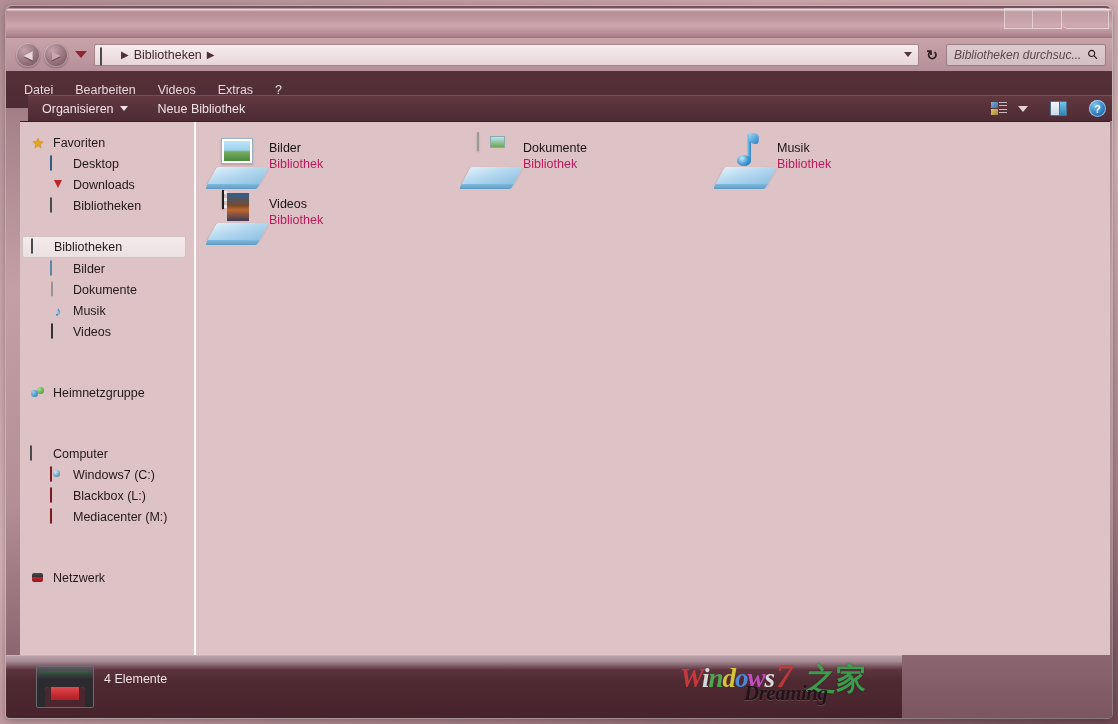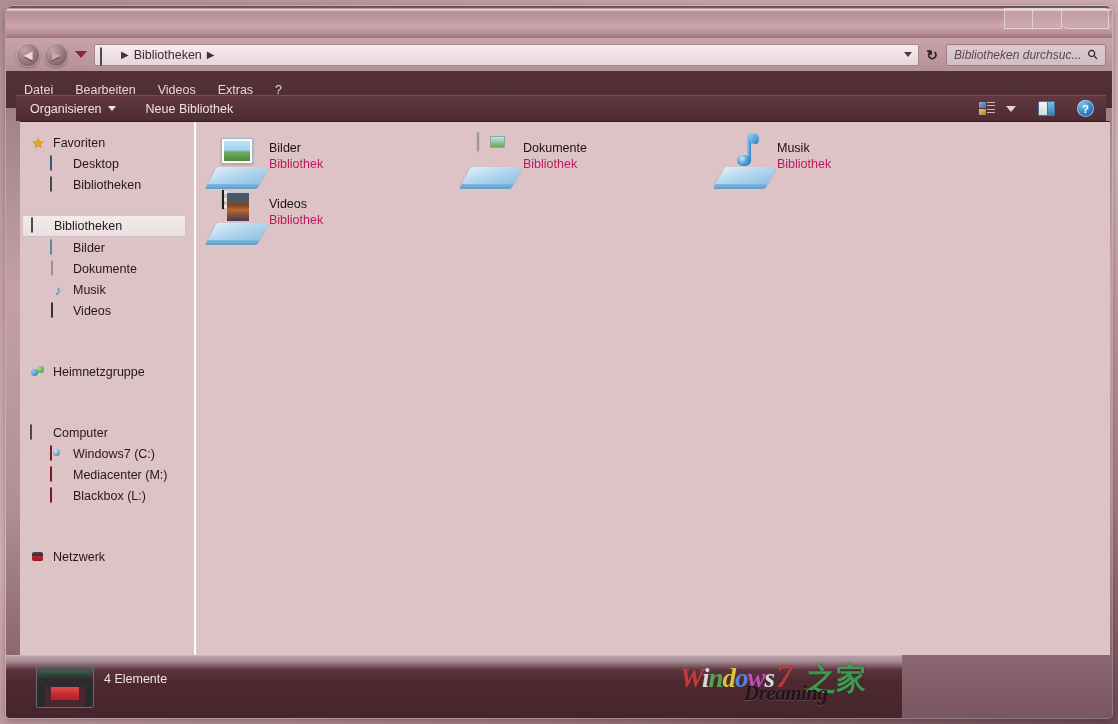--- a/index.html
+++ b/index.html
@@ -104,21 +104,21 @@
   
   #menubar {
     position:absolute; left:0; top:65px; width:1106px; height:37px;
     background: linear-gradient(180deg,#553039 0%, #4e2c35 100%);
     display:flex; align-items:center; padding-left:18px; box-sizing:border-box;text-align:right;
   }
   .menu-item { color:#e9d7db; font-size:12.5px; margin-right:22px; }
 
   
   #toolbar {
-    position:absolute; left:10px; top:89px; width:1090px; height:26px;
+    position:absolute; left:22px; top:89px; width:1090px; height:26px;
     background: linear-gradient(180deg,#623740 0%, #57313a 50%, #4e2b34 100%);
     border-top:1px solid #7a4a55;
     display:flex; align-items:center; box-sizing:border-box;
   }
   .tb-item { color:#f0e2e6; font-size:12.5px; display:flex; align-items:center; }
   #tb-organisieren { margin-left:14px; }
   #tb-caret { width:0;height:0;border-left:4px solid transparent;border-right:4px solid transparent;border-top:5px solid #f0e2e6; margin-left:6px;}
   #tb-neue { margin-left:30px; }
   #tb-right { margin-left:auto; display:flex; align-items:center; margin-right:12px; gap:0; }
   #view-icon {
@@ -440,20 +440,24 @@
 
       <div class="nav-row lvl0">
         <span class="nav-ico ic-star">★</span>
         <span>Favoriten</span>
       </div>
       <div class="nav-row lvl1">
         <span class="nav-ico"><span class="ic-desktop"></span></span>
         <span>Desktop</span>
       </div>
       <div class="nav-row lvl1">
+        <span class="nav-ico"><span class="ic-downloads"></span></span>
+        <span>Downloads</span>
+      </div>
+      <div class="nav-row lvl1">
         <span class="nav-ico"><span class="ic-lib"></span></span>
         <span>Bibliotheken</span>
       </div>
 
       <div class="nav-gap"></div>
 
       <div class="nav-row lvl0 selected">
         <span class="nav-ico"><span class="ic-lib"></span></span>
         <span>Bibliotheken</span>
       </div>
@@ -488,25 +492,25 @@
       <div class="nav-row lvl0">
         <span class="nav-ico"><span class="ic-computer"></span></span>
         <span>Computer</span>
       </div>
       <div class="nav-row lvl1">
         <span class="nav-ico"><span class="ic-drive sys"></span></span>
         <span>Windows7 (C:)</span>
       </div>
       <div class="nav-row lvl1">
         <span class="nav-ico"><span class="ic-drive"></span></span>
+        <span>Blackbox (L:)</span>
+      </div>
+      <div class="nav-row lvl1">
+        <span class="nav-ico"><span class="ic-drive"></span></span>
         <span>Mediacenter (M:)</span>
-      </div>
-      <div class="nav-row lvl1">
-        <span class="nav-ico"><span class="ic-drive"></span></span>
-        <span>Blackbox (L:)</span>
       </div>
 
       <div class="nav-gap"></div>
       <div class="nav-gap"></div>
 
       <div class="nav-row lvl0">
         <span class="nav-ico ic-net"></span>
         <span>Netzwerk</span>
       </div>
     </div>

